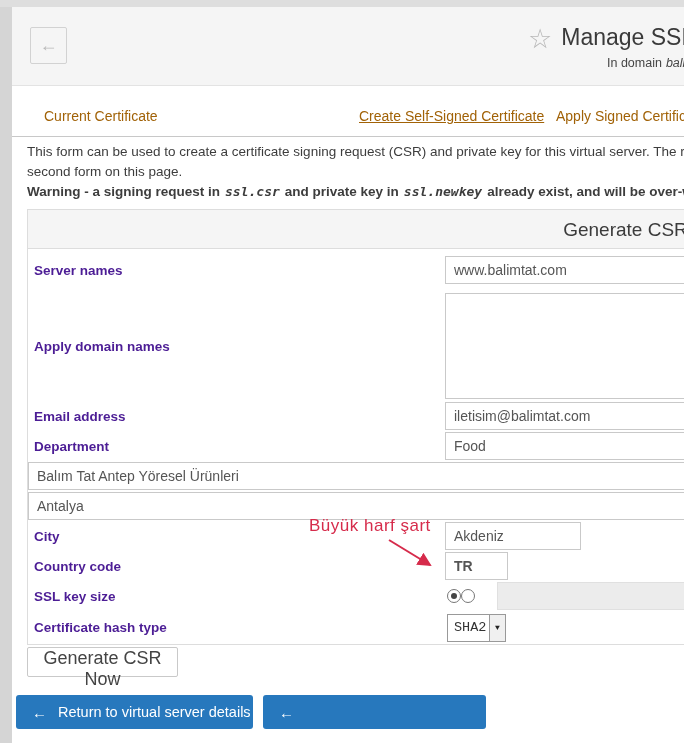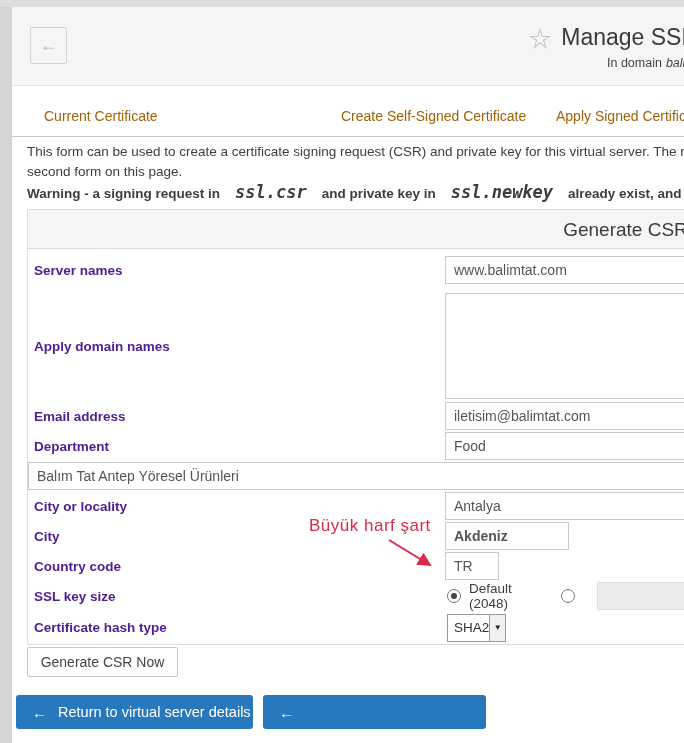--- a/index.html
+++ b/index.html
@@ -31,40 +31,40 @@
 
   
   .tabs { position:absolute; left:0; top:89px; width:1240px; height:41px; border-bottom:1px solid #c8c8c8; font-size:14px; }
   .tab-link { position:absolute; top:0; line-height:41px; color:#a16207; cursor:pointer; white-space:nowrap; }
   .tab-active {
     position:absolute; left:156px; top:0; width:168px; height:42px; background:#fff;
     border:1px solid #c8c8c8; border-bottom:none; text-align:center; line-height:40px;
     color:#444; z-index:2; cursor:default; white-space:nowrap;
   }
   .tab-cur  { left:32px; }
-  .tab-self { left:329px; }
+  .tab-self { left:347px;text-decoration:underline; }
   .tab-apply{ left:544px; }
 
   
   .desc { position:absolute; left:15px; top:135px; width:1210px; font-size:13.5px; line-height:20px; color:#3d3d3d; white-space:nowrap; }
   .desc .warn { font-weight:bold; }
-  .codef { font-family:"DejaVu Sans Mono", monospace; font-style:italic; font-size:17px; margin:0 15px; }
+  .codef { font-family:"DejaVu Sans Mono", monospace; font-style:italic; font-size:13px; margin:0 5px; }
 
   
   .tbl { position:absolute; left:15px; top:202px; width:1210px; border:1px solid #ddd; background:#fff; }
   .tbl-head { height:39px; background:#f5f5f5; border-bottom:1px solid #ddd; width:1195px;
               text-align:center; line-height:39px; font-size:19px; color:#3b3b3b; }
   .row { display:flex; align-items:center; }
   .lbl { width:417px; flex:0 0 417px; padding-left:6px; font-size:13.5px; font-weight:600; color:#4c1d95; }
   .ctl { display:flex; align-items:center; }
   .ipt { height:28px; border:1px solid #c9c9c9; padding:0 8px; font-family:"Liberation Sans", sans-serif;
          font-size:14px; color:#555; background:#fff; border-radius:0; outline:none; }
   .w-wide { width:748px; }
-  .w-state { width:124px;font-weight:bold; }
-  .w-cc { width:54px; }
+  .w-state { width:136px; }
+  .w-cc { width:63px;font-weight:bold; }
   .tarea { width:748px; height:106px; border:1px solid #c9c9c9; resize:none; background:#fff; outline:none;
            font-family:"Liberation Sans", sans-serif; font-size:14px; color:#555; }
   .r-h42 { height:42px; } .r-h110 { height:110px; } .r-h30 { height:30px; } .r-h33 { height:33px; }
 
   
   .radio { width:14px; height:14px; border:1px solid #777; border-radius:50%; background:#fff; position:relative; flex:0 0 14px; cursor:pointer; }
   .radio.sel::after { content:""; position:absolute; left:3px; top:3px; width:6px; height:6px; border-radius:50%; background:#444; }
   .radio-lbl { font-size:13.5px; color:#3d3d3d; margin:0 6px 0 8px; }
   .dis-ipt { width:640px; height:28px; background:#ececec; border:1px solid #e0e0e0; margin-left:22px; }
 
@@ -74,21 +74,21 @@
   .sel-arrow { width:16px; height:100%; border-left:1px solid #999; background:#f0f0f0;
                display:flex; align-items:center; justify-content:center; font-size:8px; color:#222; }
 
   
   .annot-text { position:absolute; left:297px; top:509px; font-size:17px; letter-spacing:0.5px; color:#d62b4b; white-space:nowrap; z-index:3; }
   .annot-arrow { position:absolute; left:372px; top:528px; z-index:3; }
 
   
   .gen-btn { position:absolute; left:15px; top:640px; width:151px; height:30px; background:#fff;
              border:1px solid #c9c9c9; border-radius:2px; font-family:"Liberation Sans", sans-serif;
-             font-size:14px; color:#444; cursor:pointer; }
+             font-size:18px; color:#444; cursor:pointer; }
   .blue-btn { position:absolute; top:688px; height:34px; background:#2778bd; border:none; border-radius:3px;
               color:#fff; font-family:"Liberation Sans", sans-serif; font-size:14.5px; display:flex;
               align-items:center; padding-left:16px; cursor:pointer; }
   .blue-btn .arr { font-weight:bold; font-size:15px; margin-right:11px; }
   .btn-details { left:4px; width:237px; }
   .btn-list { left:251px; width:223px; }
 </style>
 </head>
 <body>
 
@@ -154,21 +154,20 @@
         </div>
     </div>
 
     <div class="row r-h30">
       <div class="ctl">
           <input class="ipt w-wide" type="text" value="Balım Tat Antep Yöresel Ürünleri" style="">
         </div>
     </div>
 
     <div class="row r-h30">
-      <div class="lbl">City or locality</div>
       <div class="ctl">
           <input class="ipt w-wide" type="text" value="Antalya" style="">
         </div>
     </div>
 
     <div class="row r-h30">
       <div class="lbl">City</div>
       <div class="ctl">
           <input class="ipt w-state" type="text" value="Akdeniz" style="">
         </div>
@@ -178,29 +177,28 @@
       <div class="lbl">Country code</div>
       <div class="ctl">
           <input class="ipt w-cc" type="text" value="TR" style="">
         </div>
     </div>
 
     <div class="row r-h30">
       <div class="lbl">SSL key size</div>
       <div class="ctl" style="padding-left:2px;">
         <span class="radio sel"></span>
-        <span class="radio-lbl">Default (2048)</span>
         <span class="radio"></span>
         <input class="dis-ipt" type="text" disabled="" value="" style="">
       </div>
     </div>
 
     <div class="row r-h33">
       <div class="lbl">Certificate hash type</div>
-      <div class="ctl" style="padding-left:2px;">
+      <div class="ctl" style="padding-left:2px;font-family:Liberation Mono, monospace;">
         <div class="sel-box">
           <span class="sel-val">SHA2</span>
           <span class="sel-arrow">▼</span>
         </div>
       </div>
     </div>
   </div>
 
   <div class="annot-text">Büyük harf şart</div>
   <svg class="annot-arrow" width="60" height="40" viewBox="0 0 60 40">

